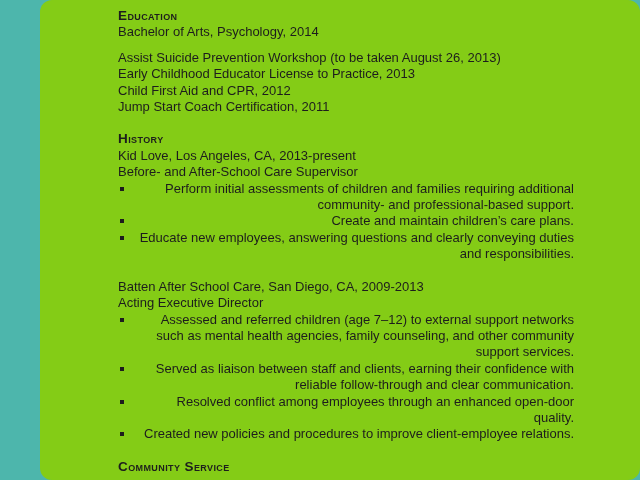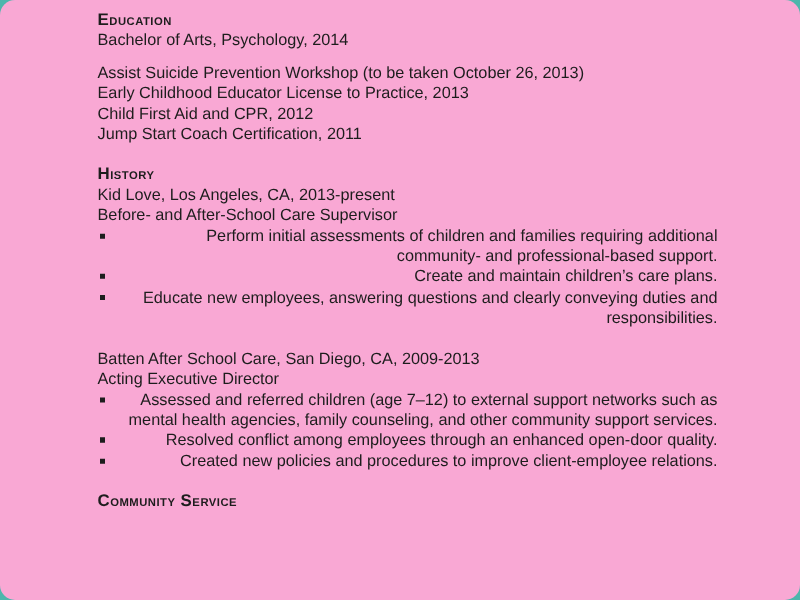--- a/index.html
+++ b/index.html
@@ -7,27 +7,28 @@
     padding: 0;
     width: 640px;
     height: 480px;
     overflow: hidden;
     font-family: "Liberation Sans", sans-serif;
     background: #4DB6AC;
   }
   .page {
     position: absolute;
     inset: 0;
-    background: #f9a8d4;
+    background: #84cc16;
     border-radius: 12px;
     color: #1d1d1d;
     box-sizing: border-box;
     padding: 8px 66px 0 78px;
     font-size: 13px;
     line-height: 16.4px;
+    margin-left: 40px;
   }
   .section-heading {
     font-weight: bold;
     font-variant: small-caps;
     letter-spacing: 0.4px;
     margin: 0;
     font-size: 13.5px;
     line-height: 16.4px;
   }
   .section {
@@ -62,21 +63,21 @@
 </style>
 </head>
 <body>
 
 <div class="page">
 
   <div class="section first">
     <h2 class="section-heading">Education</h2>
     <p class="line">Bachelor of Arts, Psychology, 2014</p>
     <div class="gap"></div>
-    <p class="line">Assist Suicide Prevention Workshop (to be taken October 26, 2013)</p>
+    <p class="line">Assist Suicide Prevention Workshop (to be taken August 26, 2013)</p>
     <p class="line">Early Childhood Educator License to Practice, 2013</p>
     <p class="line">Child First Aid and CPR, 2012</p>
     <p class="line">Jump Start Coach Certification, 2011</p>
   </div>
 
   <div class="section">
     <h2 class="section-heading">History</h2>
 
     <div class="job first-job">
       <p class="line"><span class="employer">Kid Love,</span> <span>Los Angeles, CA, 2013-present</span></p>
@@ -86,21 +87,21 @@
         <li class="bullet-item"><span class="bullet-square"></span><span>Create and maintain children’s care plans.</span></li>
         <li class="bullet-item"><span class="bullet-square"></span><span>Educate new employees, answering questions and clearly conveying duties and responsibilities.</span></li>
       </ul>
     </div>
 
     <div class="job">
       <p class="line"><span class="employer">Batten After School Care,</span> <span>San Diego, CA, 2009-2013</span></p>
       <p class="line">Acting Executive Director</p>
       <ul class="bullets">
         <li class="bullet-item"><span class="bullet-square"></span><span>Assessed and referred children (age 7–12) to external support networks such as mental health agencies, family counseling, and other community support services.</span></li>
-        <li class="bullet-item"><span class="bullet-square"></span></li>
+        <li class="bullet-item"><span class="bullet-square"></span><span>Served as liaison between staff and clients, earning their confidence with reliable follow-through and clear communication.</span></li>
         <li class="bullet-item"><span class="bullet-square"></span><span>Resolved conflict among employees through an enhanced open-door quality.</span></li>
         <li class="bullet-item"><span class="bullet-square"></span><span>Created new policies and procedures to improve client-employee relations.</span></li>
       </ul>
     </div>
   </div>
 
   <div class="section">
     <h2 class="section-heading">Community Service</h2>
   </div>
 

